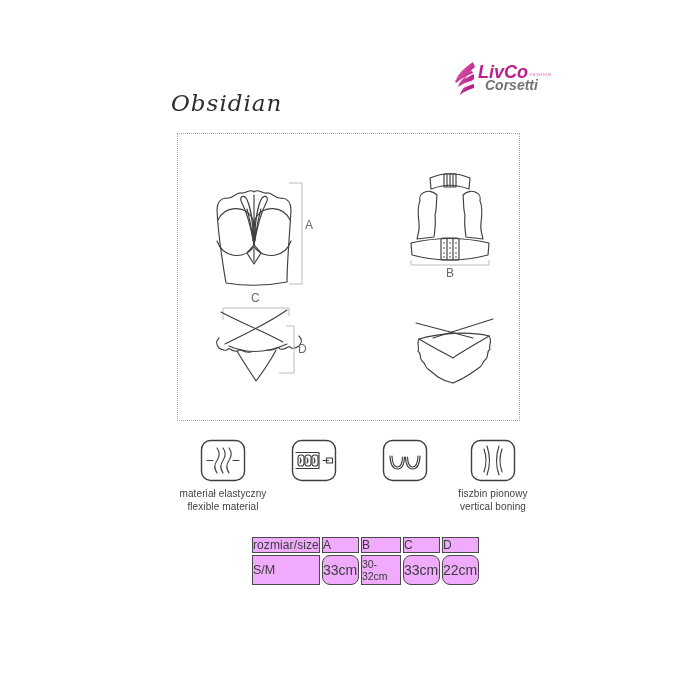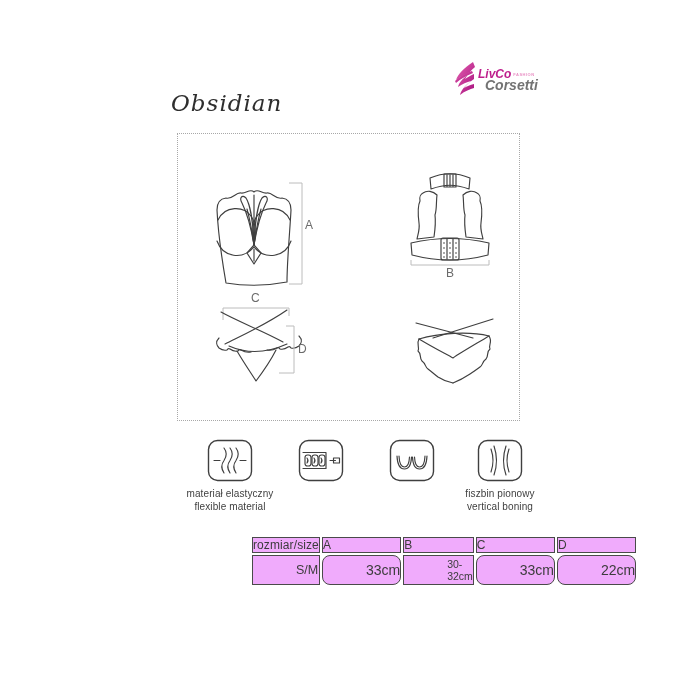--- a/index.html
+++ b/index.html
@@ -6,21 +6,21 @@
   html,body { background:#fff; }
   .page {
     position:relative; width:700px; height:700px; background:#ffffff;
     font-family:"Liberation Sans", sans-serif; color:#3c3c3c; overflow:hidden;
   }
 
   
   .logo { position:absolute; left:452px; top:60px; width:100px; height:42px; display:flex; }
   .logo-swoosh { width:24px; height:38px; flex:0 0 auto; }
   .logo-text { position:relative; margin-left:2px; margin-top:6px; line-height:13px; white-space:nowrap; }
-  .logo-livco { font-size:12px; font-weight:bold; font-style:italic; color:#be1e8c; letter-spacing:0; }
+  .logo-livco { font-size:18px; font-weight:bold; font-style:italic; color:#be1e8c; letter-spacing:0; }
   .logo-fashion { font-size:4px; color:#e98fc4; font-weight:bold; letter-spacing:.5px; vertical-align:2px; margin-left:2px; }
   .logo-corsetti { font-size:14px; font-weight:bold; font-style:italic; color:#737373; margin-left:7px; margin-top:-2px; }
 
   
   .title {
     position:absolute; left:171px; top:90px;
     font-family:"DejaVu Serif", serif; font-style:italic;
     font-size:23px; color:#2e2e2e; letter-spacing:1px;
   }
 
@@ -32,35 +32,35 @@
   .drawing { position:absolute; }
   .d1 { left:23px;  top:31px; }
   .d2 { left:221px; top:31px; }
   .d3 { left:31px;  top:158px; }
   .d4 { left:226px; top:173px; }
   svg .ink  { stroke:#3f3f3f; stroke-width:1.15; fill:none; stroke-linecap:round; stroke-linejoin:round; }
   svg .meas { stroke:#bcbcbc; stroke-width:1; fill:none; }
   svg .ltr  { fill:#6b6b6b; font-size:12px; font-family:"Liberation Sans", sans-serif; }
 
   
-  .features { position:absolute; left:12px; top:439px; width:556px; height:90px; }
+  .features { position:absolute; left:5px; top:439px; width:556px; height:90px; }
   .feature { position:absolute; width:118px; text-align:center; }
   .f1 { left:159px; } .f2 { left:250px; } .f3 { left:341px; } .f4 { left:429px; }
   .feat-icon { display:block; margin:0 auto; }
   .feat-label { margin-top:6px; font-size:10px; line-height:12.5px; color:#3f3f3f; letter-spacing:.1px; }
 
   
   .size-table {
     position:absolute; left:250px; top:535px;
     border-collapse:separate; border-spacing:2px; table-layout:fixed;
   }
   .size-table td { border:1px solid #4a4a4a; text-align:left; vertical-align:middle; background:#f0abfc; color:#3c3c3c; }
   .size-table .hdr-row td { height:14px; font-size:12px; }
   .size-table .hdr-size { font-size:7.5px; letter-spacing:.1px; }
-  .size-table .body-row td { height:30px;padding-left:43px; }
+  .size-table .body-row td { height:30px; }
   .c-size { width:40px; } .c-a { width:37px; } .c-b { width:40px; } .c-c { width:37px; } .c-d { width:37px; }
   .v-size { font-size:12.5px; }
   .v-big  { font-size:14px;border-radius:8px; }
   .v-small{ font-size:10.5px; }
 </style>
 </head>
 <body>
 
 <div class="page">
 

